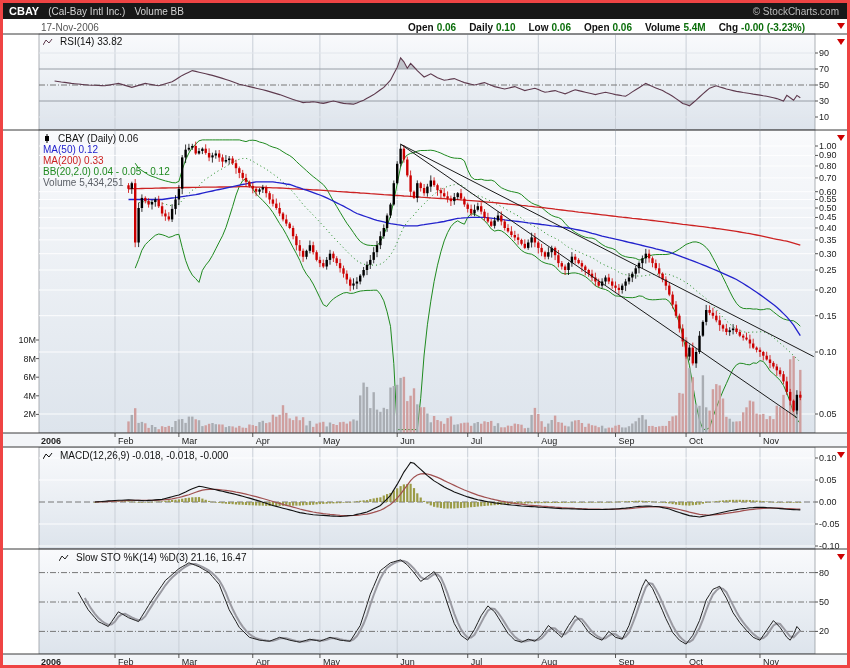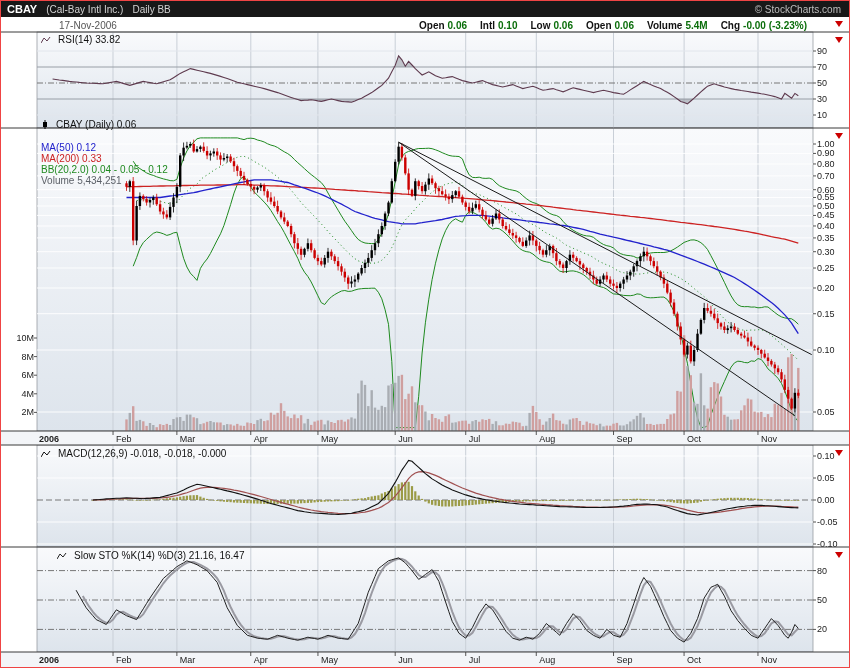--- a/index.html
+++ b/index.html
@@ -1,53 +1,53 @@
 <!DOCTYPE html>
 <html><head>
 <meta charset="utf-8">
 <style>
   html,body{margin:0;padding:0;background:#ffffff;}
-  .frame{position:relative;width:850px;height:668px;border:1px solid #ef4444;box-sizing:border-box;
+  .frame{position:relative;width:850px;height:668px;border:3px solid #ef4444;box-sizing:border-box;
          font-family:"Liberation Sans",sans-serif;background:#ffffff;overflow:hidden;}
   .topbar{position:absolute;left:0;top:0;width:100%;height:16px;background:#181818;color:#fff;
           display:flex;align-items:center;font-size:10px;box-sizing:border-box;}
   .topbar .sym{font-weight:bold;font-size:11px;margin-left:6px;}
   .topbar .comp{color:#d2d2d2;margin-left:9px;}
   .topbar .copy{margin-left:auto;margin-right:8px;color:#bdbdbd;}
   .quote{position:absolute;left:0;top:16px;width:100%;height:16px;display:flex;align-items:center;
-         font-size:10px;box-sizing:border-box;padding-left:20px;}
+         font-size:10px;box-sizing:border-box;}
   .quote .date{color:#555;margin-left:38px;}
   .spacer{flex:1}
   .grp{margin-left:13px;white-space:nowrap;}
   .ql{color:#111;font-weight:bold;}
   .qv{color:#0b6e0b;font-weight:bold;margin-left:3px;}
   .endpad{width:42px;}
   .lg{position:absolute;font-size:10px;white-space:nowrap;z-index:3;display:flex;align-items:center;gap:7px;line-height:11px;}
   .c0{color:#111}.c1{color:#2222cc}.c2{color:#cc2222}.c3{color:#1f8a1f}.c4{color:#5a5f66}
   .sw{display:block}
   #cv{position:absolute;left:0;top:0;pointer-events:none;}
   #cv text{font-family:"Liberation Sans",sans-serif;font-size:9px;fill:#222;}
 </style>
 </head>
 <body>
 
 <div class="frame">
 
   <div class="topbar">
     <span class="sym">CBAY</span>
     <span class="comp">(Cal-Bay Intl Inc.)</span>
-    <span class="comp">Daily BB</span>
+    <span class="comp">Volume BB</span>
     <span class="copy">© StockCharts.com</span>
   </div>
 
   <div class="quote">
     <span class="date">17-Nov-2006</span>
     <span class="spacer"></span>
     <span class="grp"><b class="ql">Open</b><b class="qv">0.06</b></span>
-    <span class="grp"><b class="ql">Intl</b><b class="qv">0.10</b></span>
+    <span class="grp"><b class="ql">Daily</b><b class="qv">0.10</b></span>
     <span class="grp"><b class="ql">Low</b><b class="qv">0.06</b></span>
     <span class="grp"><b class="ql">Open</b><b class="qv">0.06</b></span>
     <span class="grp"><b class="ql">Volume</b><b class="qv">5.4M</b></span>
     <span class="grp"><b class="ql">Chg</b><b class="qv">-0.00 (-3.23%)</b></span>
     <span class="endpad"></span>
   </div>
 
   <svg id="cv" width="850" height="668" viewBox="0 0 850 668">
       <defs>
         <linearGradient id="pbg" x1="0" y1="0" x2="0" y2="1">
@@ -1108,21 +1108,21 @@
       </g>
     </svg>
 
   <div class="lg c0" style="left:40px;top:33px">
     <svg class="sw" width="10" height="8">
         <path d="M0,7 L3,2 L6,5 L9,1" fill="none" stroke="#5e3a4e"></path>
       </svg>
     <span>RSI(14) 33.82</span>
   </div>
 
-  <div class="lg c0" style="left:40px;top:118px">
+  <div class="lg c0" style="left:40px;top:130px">
     <svg class="sw" width="8" height="9">
         <line x1="4" y1="0" x2="4" y2="9" stroke="#000"></line>
         <rect x="2" y="2" width="4" height="5" fill="#000"></rect>
       </svg>
     <span>CBAY (Daily) 0.06</span>
   </div>
   <div class="lg c1" style="left:40px;top:141px">
     <span>MA(50) 0.12</span>
   </div>
   <div class="lg c2" style="left:40px;top:152px">

